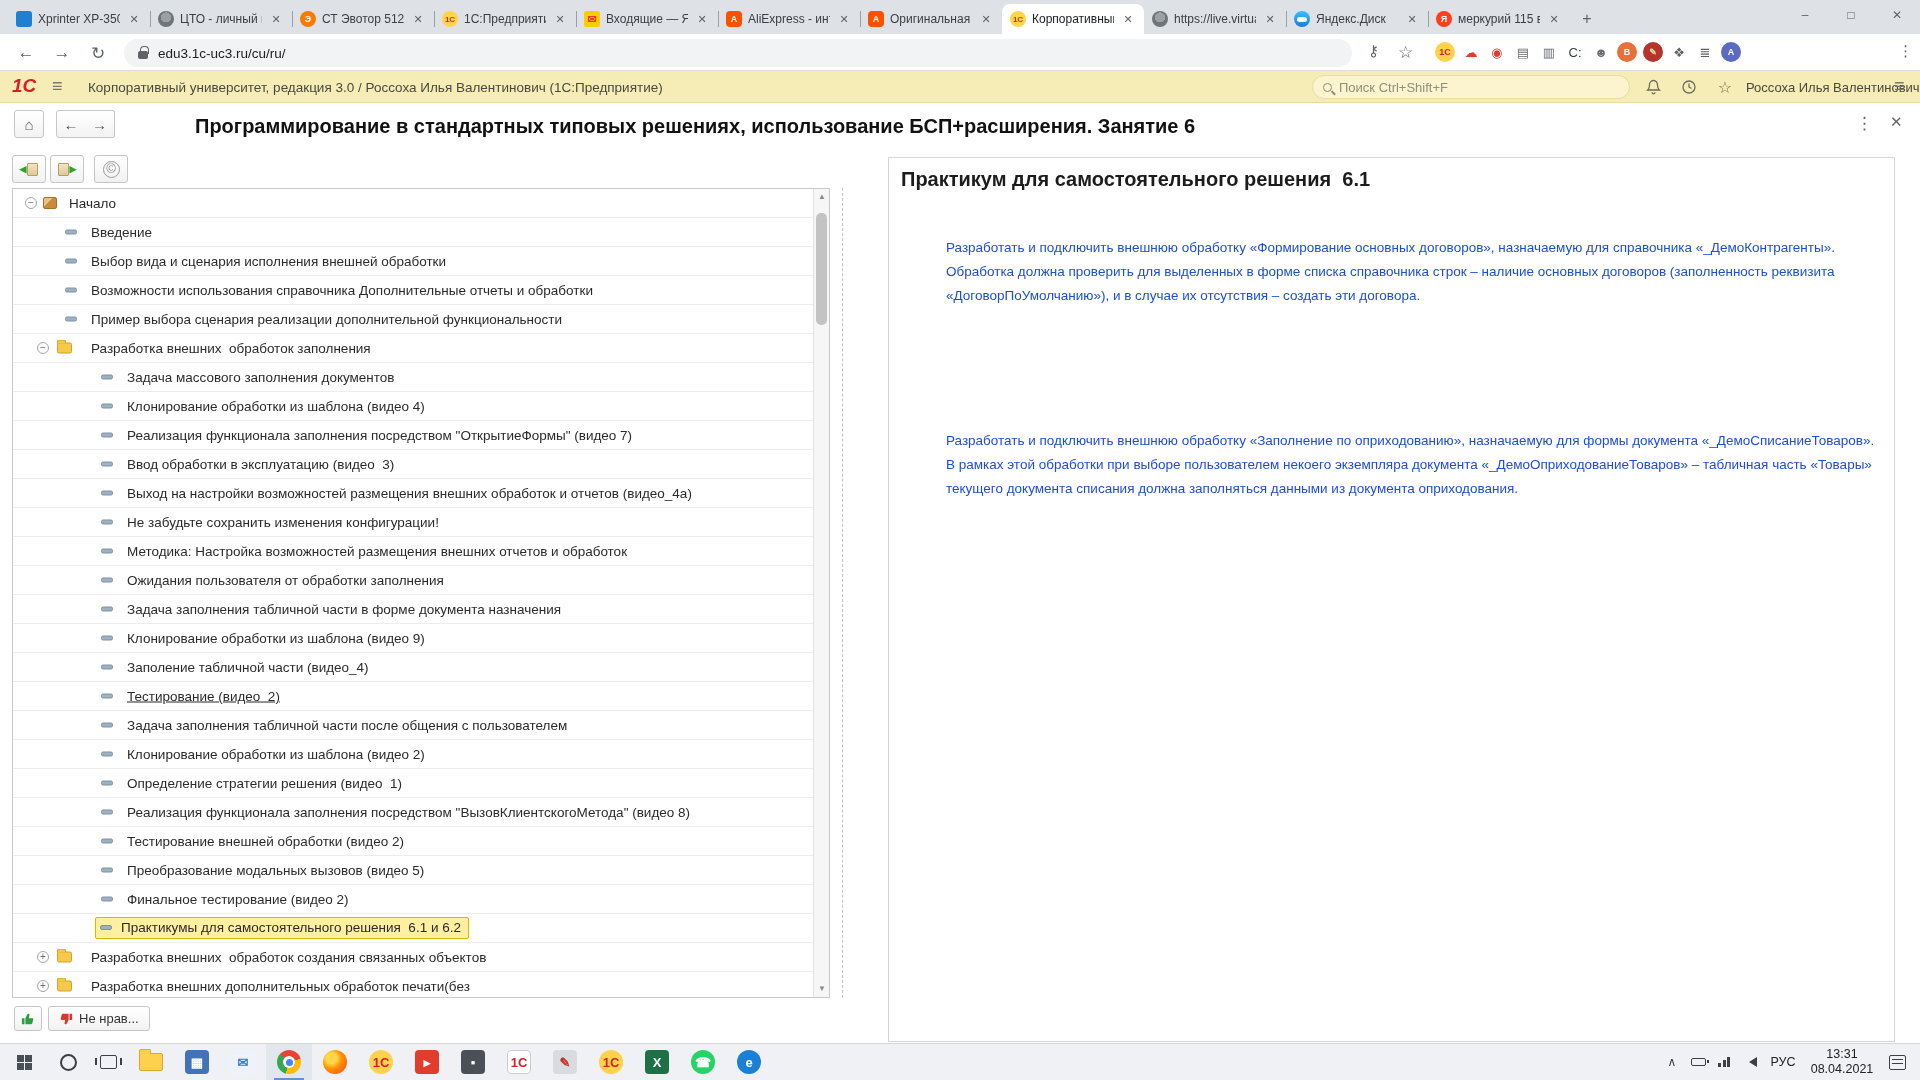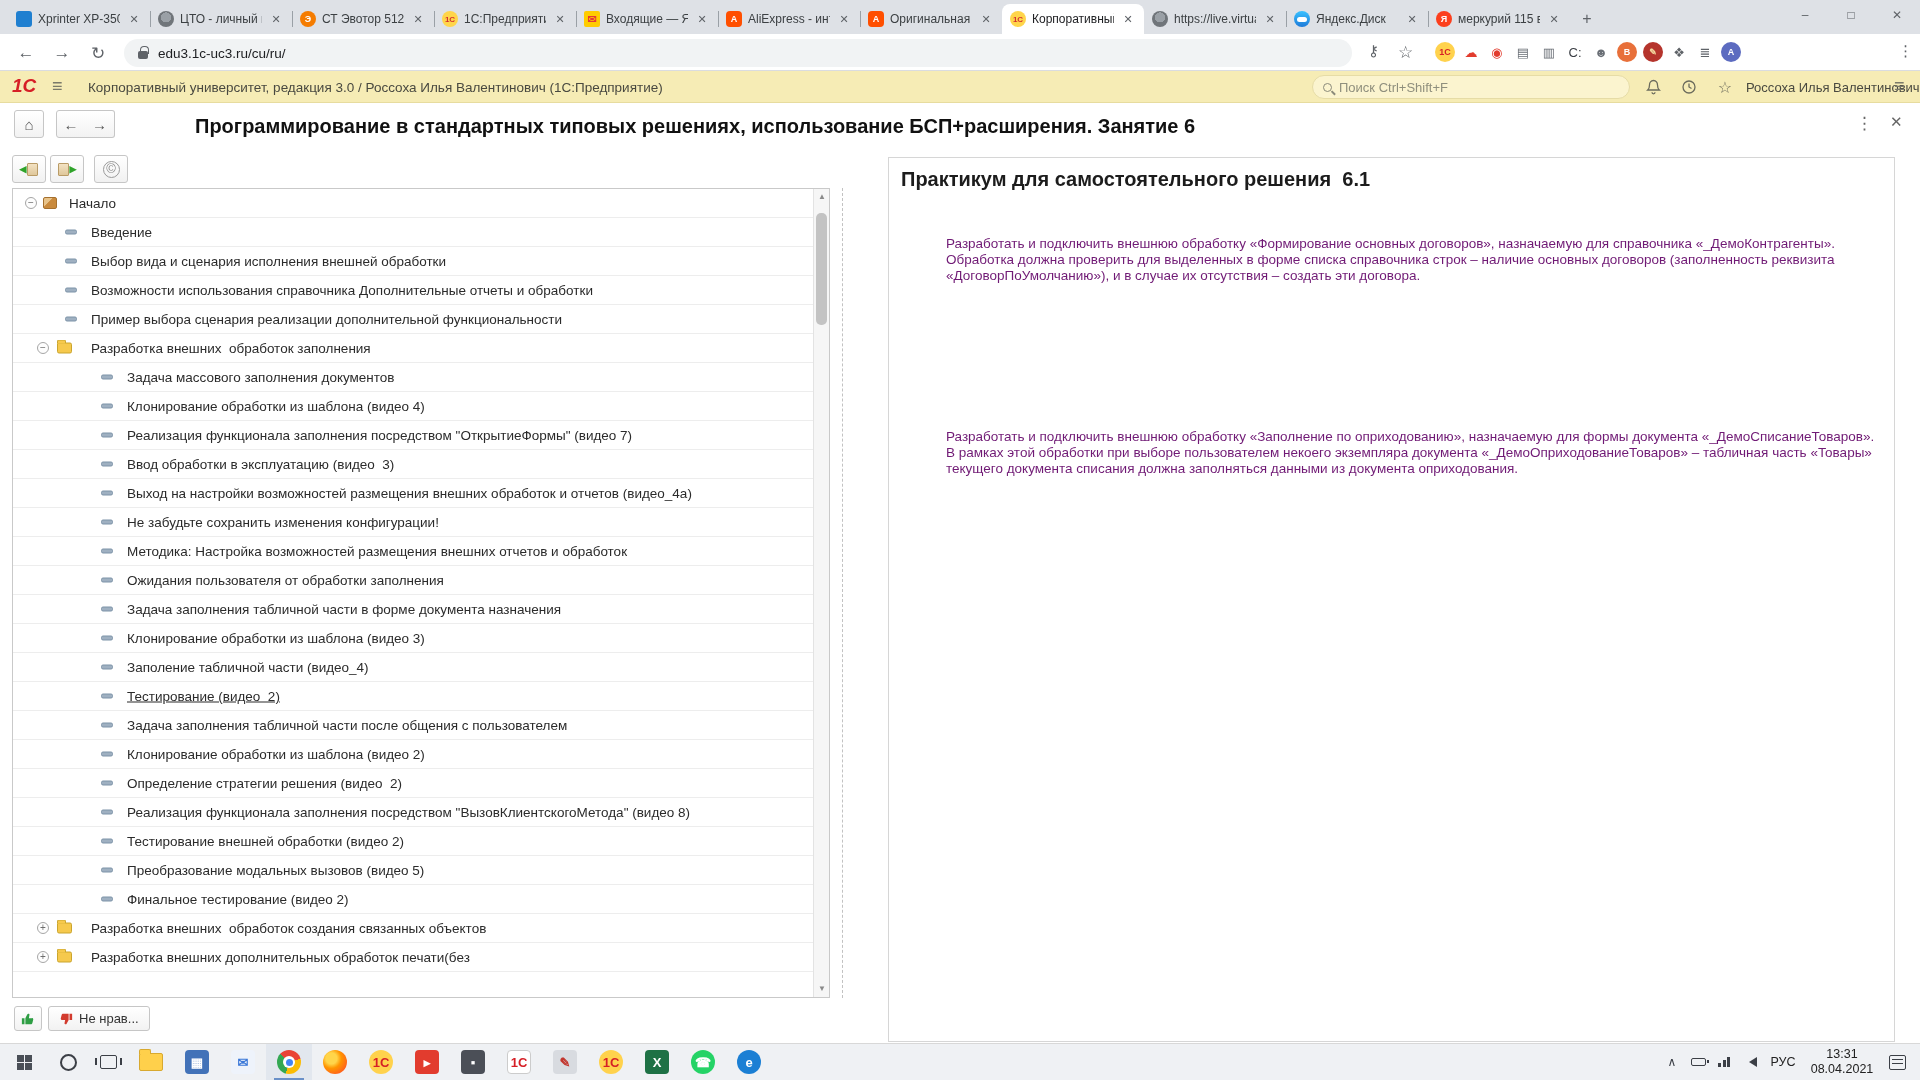--- a/index.html
+++ b/index.html
@@ -74,21 +74,21 @@
   #tscroll{position:absolute;right:0;top:0;bottom:0;width:16px;background:#f6f6f6;border-left:1px solid #e3e3e3}
   .sarrow{position:absolute;left:0;width:16px;height:16px;color:#8a8a8a;font-size:8px;text-align:center;line-height:16px}
   #sthumb{position:absolute;left:2px;top:24px;width:11px;height:112px;background:#c3c3c3;border-radius:5px}
   #splitter{position:absolute;left:842px;top:188px;height:810px;width:0;border-left:1px dashed #c2c2c2}
   
   #likebtn{position:absolute;left:14px;top:1006px;width:28px;height:25px;border:1px solid #c6c6c6;border-radius:3px;background:linear-gradient(#fff,#f2f2f2);display:flex;align-items:center;justify-content:center}
   #dislikebtn{position:absolute;left:48px;top:1006px;height:25px;border:1px solid #c6c6c6;border-radius:3px;background:linear-gradient(#fff,#f2f2f2);display:flex;align-items:center;padding:0 10px;gap:6px;font-size:13px;color:#333}
   
   #rightbox{position:absolute;left:888px;top:157px;width:1007px;height:885px;border:1px solid #d6d6d6;background:#fff}
   .chead{position:absolute;left:12px;font-size:20px;font-weight:bold;color:#1c1c1c;white-space:pre-wrap}
-  .cbody{position:absolute;left:57px;width:935px;font-size:13.5px;line-height:16px;color:#701a75}
+  .cbody{position:absolute;left:57px;width:935px;font-size:13.5px;line-height:24px;color:#1d4ed8}
   
   #taskbar{position:absolute;left:0;top:1043px;width:1920px;height:37px;background:#eff1f4;border-top:1px solid #d8d8d8;display:flex;align-items:center}
   #startbtn{width:48px;height:37px;display:flex;align-items:center;justify-content:center}
   .winlogo{width:15px;height:15px;display:grid;grid-template-columns:7px 7px;grid-template-rows:7px 7px;gap:1px}
   .winlogo i{background:#4a4f57}
   #tsearch{width:344px;height:37px;background:#fff;border:1px solid #c9cbd0;display:flex;align-items:center;padding:0 10px;gap:9px}
   #tsearch .mag{border-color:#5f6368}
   #tsearch .mag::after{background:#5f6368}
   #tsearch-ph{font-size:13.5px;color:#6e6e6e;white-space:nowrap}
   .tico{width:40px;height:37px;display:flex;align-items:center;justify-content:center;color:#3b3f46}
@@ -271,30 +271,31 @@
       <div class="trow"><span class="expander" style="left: 24px;">−</span><span class="ico-folder" style="left: 44px;"></span><span class="tlabel" style="left: 78px;">Разработка внешних  обработок заполнения</span></div>
       <div class="trow"><span class="ico-dash" style="left: 88px;"></span><span class="tlabel" style="left: 114px;">Задача массового заполнения документов</span></div>
       <div class="trow"><span class="ico-dash" style="left: 88px;"></span><span class="tlabel" style="left: 114px;">Клонирование обработки из шаблона (видео 4)</span></div>
       <div class="trow"><span class="ico-dash" style="left: 88px;"></span><span class="tlabel" style="left: 114px;">Реализация функционала заполнения посредством "ОткрытиеФормы" (видео 7)</span></div>
       <div class="trow"><span class="ico-dash" style="left: 88px;"></span><span class="tlabel" style="left: 114px;">Ввод обработки в эксплуатацию (видео  3)</span></div>
       <div class="trow"><span class="ico-dash" style="left: 88px;"></span><span class="tlabel" style="left: 114px;">Выход на настройки возможностей размещения внешних обработок и отчетов (видео_4а)</span></div>
       <div class="trow"><span class="ico-dash" style="left: 88px;"></span><span class="tlabel" style="left: 114px;">Не забудьте сохранить изменения конфигурации!</span></div>
       <div class="trow"><span class="ico-dash" style="left: 88px;"></span><span class="tlabel" style="left: 114px;">Методика: Настройка возможностей размещения внешних отчетов и обработок</span></div>
       <div class="trow"><span class="ico-dash" style="left: 88px;"></span><span class="tlabel" style="left: 114px;">Ожидания пользователя от обработки заполнения</span></div>
       <div class="trow"><span class="ico-dash" style="left: 88px;"></span><span class="tlabel" style="left: 114px;">Задача заполнения табличной части в форме документа назначения</span></div>
-      <div class="trow"><span class="ico-dash" style="left: 88px;"></span><span class="tlabel" style="left: 114px;">Клонирование обработки из шаблона (видео 3)</span></div>
+      <div class="trow"><span class="ico-dash" style="left: 88px;"></span><span class="tlabel" style="left: 114px;">Клонирование обработки из шаблона (видео 9)</span></div>
       <div class="trow"><span class="ico-dash" style="left: 88px;"></span><span class="tlabel" style="left: 114px;">Заполение табличной части (видео_4)</span></div>
       <div class="trow"><span class="ico-dash" style="left: 88px;"></span><span class="tlabel" style="left: 114px; text-decoration: underline;">Тестирование (видео  2)</span></div>
       <div class="trow"><span class="ico-dash" style="left: 88px;"></span><span class="tlabel" style="left: 114px;">Задача заполнения табличной части после общения с пользователем</span></div>
       <div class="trow"><span class="ico-dash" style="left: 88px;"></span><span class="tlabel" style="left: 114px;">Клонирование обработки из шаблона (видео 2)</span></div>
-      <div class="trow"><span class="ico-dash" style="left: 88px;"></span><span class="tlabel" style="left: 114px;">Определение стратегии решения (видео  2)</span></div>
+      <div class="trow"><span class="ico-dash" style="left: 88px;"></span><span class="tlabel" style="left: 114px;">Определение стратегии решения (видео  1)</span></div>
       <div class="trow"><span class="ico-dash" style="left: 88px;"></span><span class="tlabel" style="left: 114px;">Реализация функционала заполнения посредством "ВызовКлиентскогоМетода" (видео 8)</span></div>
       <div class="trow"><span class="ico-dash" style="left: 88px;"></span><span class="tlabel" style="left: 114px;">Тестирование внешней обработки (видео 2)</span></div>
       <div class="trow"><span class="ico-dash" style="left: 88px;"></span><span class="tlabel" style="left: 114px;">Преобразование модальных вызовов (видео 5)</span></div>
       <div class="trow"><span class="ico-dash" style="left: 88px;"></span><span class="tlabel" style="left: 114px;">Финальное тестирование (видео 2)</span></div>
+      <div class="trow"><span class="hl" style="left: 82px;"><span class="ico-dash"></span><span class="tlabel" style="position: static;">Практикумы для самостоятельного решения  6.1 и 6.2</span></span></div>
       <div class="trow"><span class="expander" style="left: 24px;">+</span><span class="ico-folder" style="left: 44px;"></span><span class="tlabel" style="left: 78px;">Разработка внешних  обработок создания связанных объектов</span></div>
       <div class="trow"><span class="expander" style="left: 24px;">+</span><span class="ico-folder" style="left: 44px;"></span><span class="tlabel" style="left: 78px;">Разработка внешних дополнительных обработок печати(без</span></div>
     </div>
   <div id="tscroll">
     <div class="sarrow" style="top:0">▲</div>
     <div id="sthumb"></div>
     <div class="sarrow" style="bottom:0">▼</div>
   </div>
 </div>
 <div id="splitter"></div>

